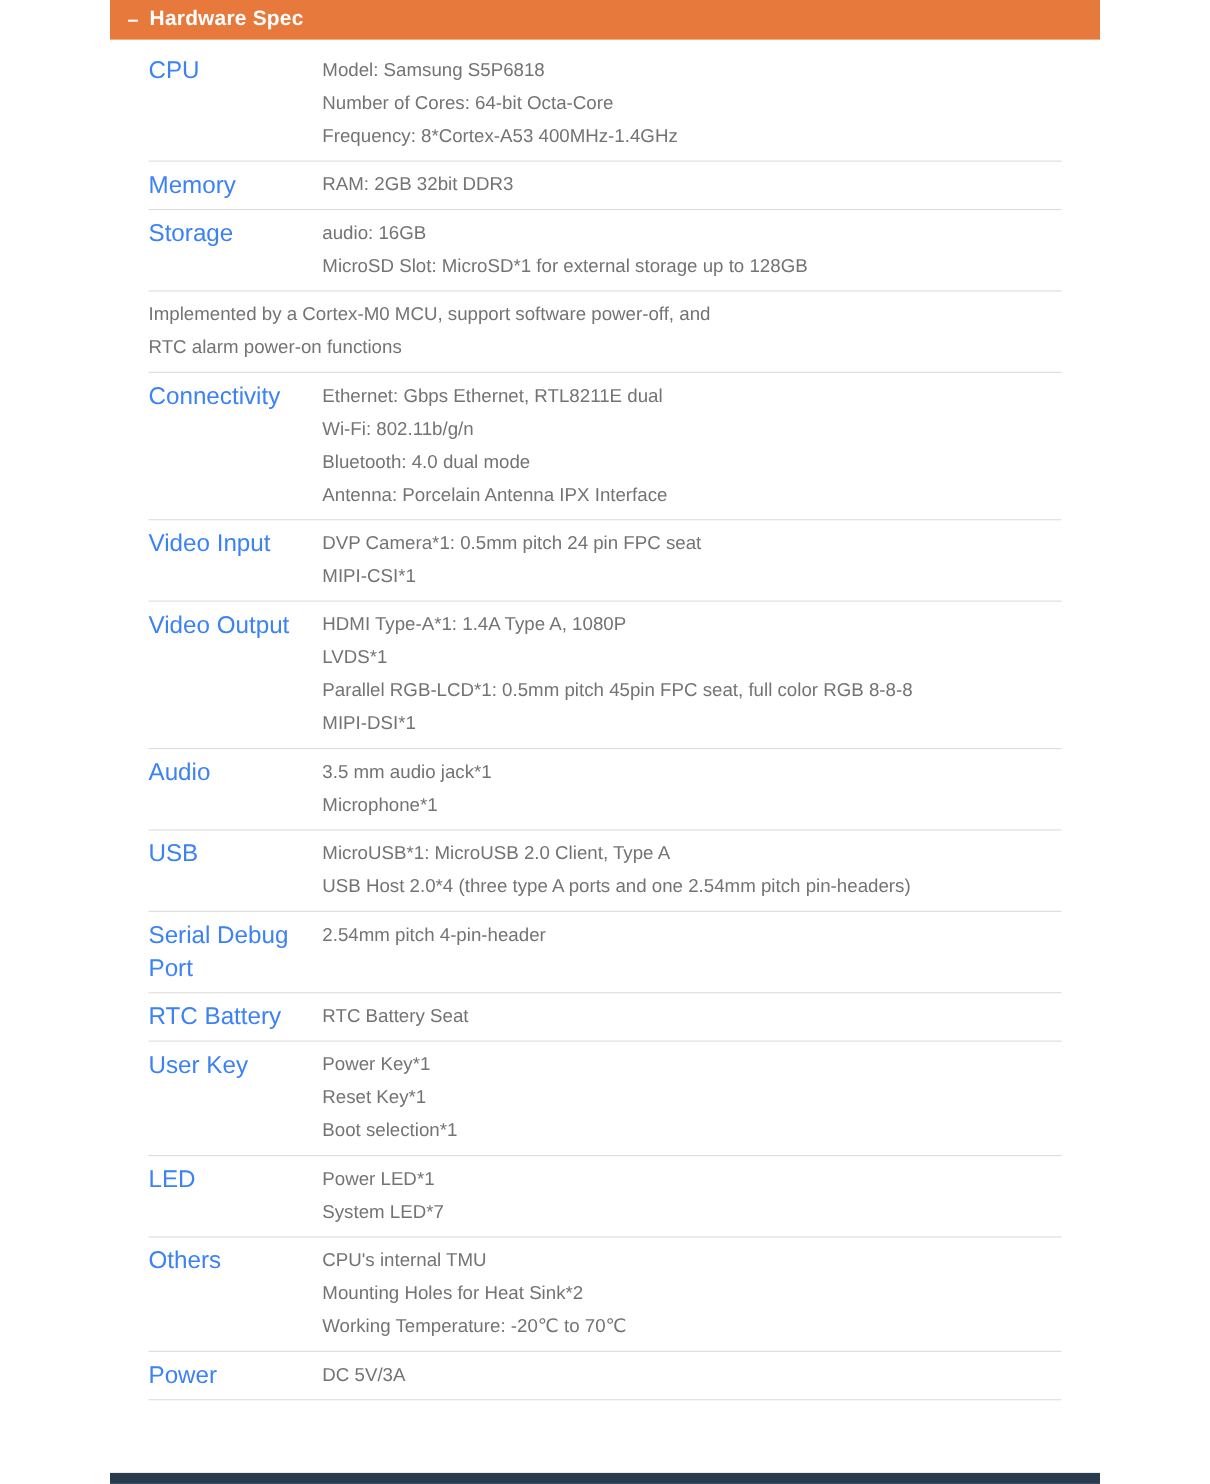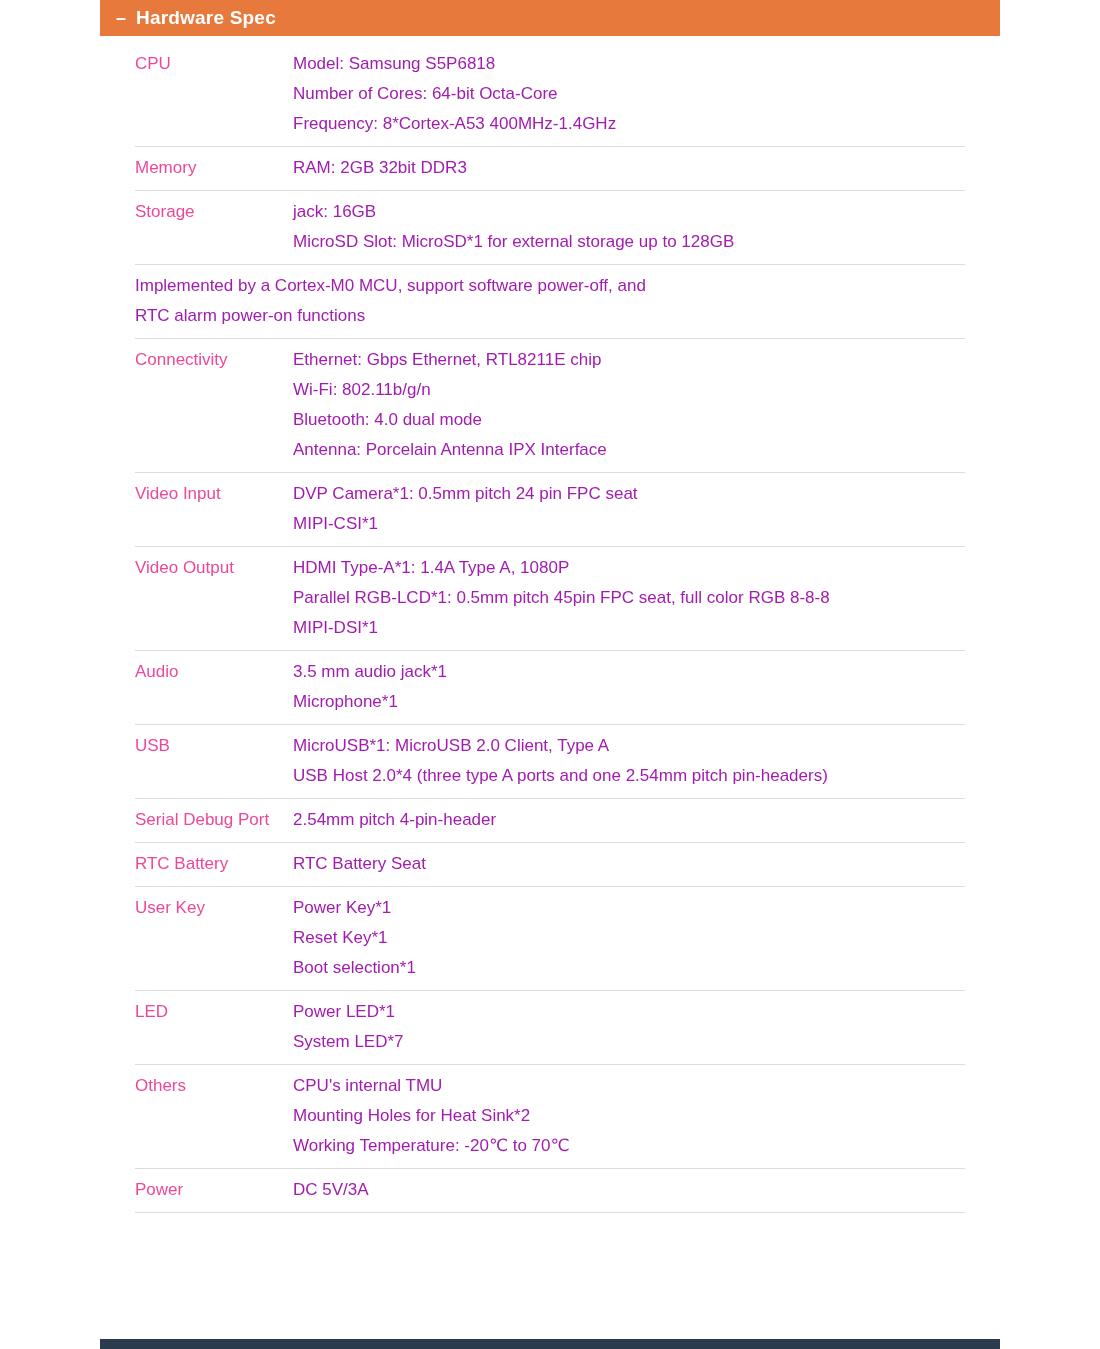--- a/index.html
+++ b/index.html
@@ -47,31 +47,31 @@
     width: 830px;
   }
   .spec-row {
     display: flex;
     border-bottom: 1px solid #dcdcdc;
     padding: 6px 0 7px 0;
   }
   .spec-label {
     flex: 0 0 158px;
     width: 158px;
-    color: #ec4899;
-    font-size: 17px;
+    color: #3b82f6;
+    font-size: 22px;
     line-height: 30px;
     padding-right: 8px;
     box-sizing: border-box;
   }
   .spec-values {
     flex: 1;
   }
   .spec-line {
-    color: #a21caf;
+    color: #737373;
     font-size: 17px;
     line-height: 30px;
   }
   .footer-bar {
     position: absolute;
     left: 100px;
     bottom: 0;
     width: 900px;
     height: 10px;
     background: #2B3B4E;
@@ -102,54 +102,55 @@
       <div class="spec-row">
         <div class="spec-label">Memory</div>
         <div class="spec-values">
           <div class="spec-line">RAM: 2GB 32bit DDR3</div>
         </div>
       </div>
 
       <div class="spec-row">
         <div class="spec-label">Storage</div>
         <div class="spec-values">
-          <div class="spec-line">jack: 16GB</div>
+          <div class="spec-line">audio: 16GB</div>
           <div class="spec-line">MicroSD Slot: MicroSD*1 for external storage up to 128GB</div>
         </div>
       </div>
 
       <div class="spec-row">
         <div class="spec-values">
           <div class="spec-line">Implemented by a Cortex-M0 MCU, support software power-off, and</div>
           <div class="spec-line">RTC alarm power-on functions</div>
         </div>
       </div>
 
       <div class="spec-row">
         <div class="spec-label">Connectivity</div>
         <div class="spec-values">
-          <div class="spec-line">Ethernet: Gbps Ethernet, RTL8211E chip</div>
+          <div class="spec-line">Ethernet: Gbps Ethernet, RTL8211E dual</div>
           <div class="spec-line">Wi-Fi: 802.11b/g/n</div>
           <div class="spec-line">Bluetooth: 4.0 dual mode</div>
           <div class="spec-line">Antenna: Porcelain Antenna IPX Interface</div>
         </div>
       </div>
 
       <div class="spec-row">
         <div class="spec-label">Video Input</div>
         <div class="spec-values">
           <div class="spec-line">DVP Camera*1: 0.5mm pitch 24 pin FPC seat</div>
           <div class="spec-line">MIPI-CSI*1</div>
         </div>
       </div>
 
       <div class="spec-row">
         <div class="spec-label">Video Output</div>
         <div class="spec-values">
           <div class="spec-line">HDMI Type-A*1: 1.4A Type A, 1080P</div>
+          <div class="spec-line">LVDS*1</div>
           <div class="spec-line">Parallel RGB-LCD*1: 0.5mm pitch 45pin FPC seat, full color RGB 8-8-8</div>
           <div class="spec-line">MIPI-DSI*1</div>
         </div>
       </div>
 
       <div class="spec-row">
         <div class="spec-label">Audio</div>
         <div class="spec-values">
           <div class="spec-line">3.5 mm audio jack*1</div>
           <div class="spec-line">Microphone*1</div>

